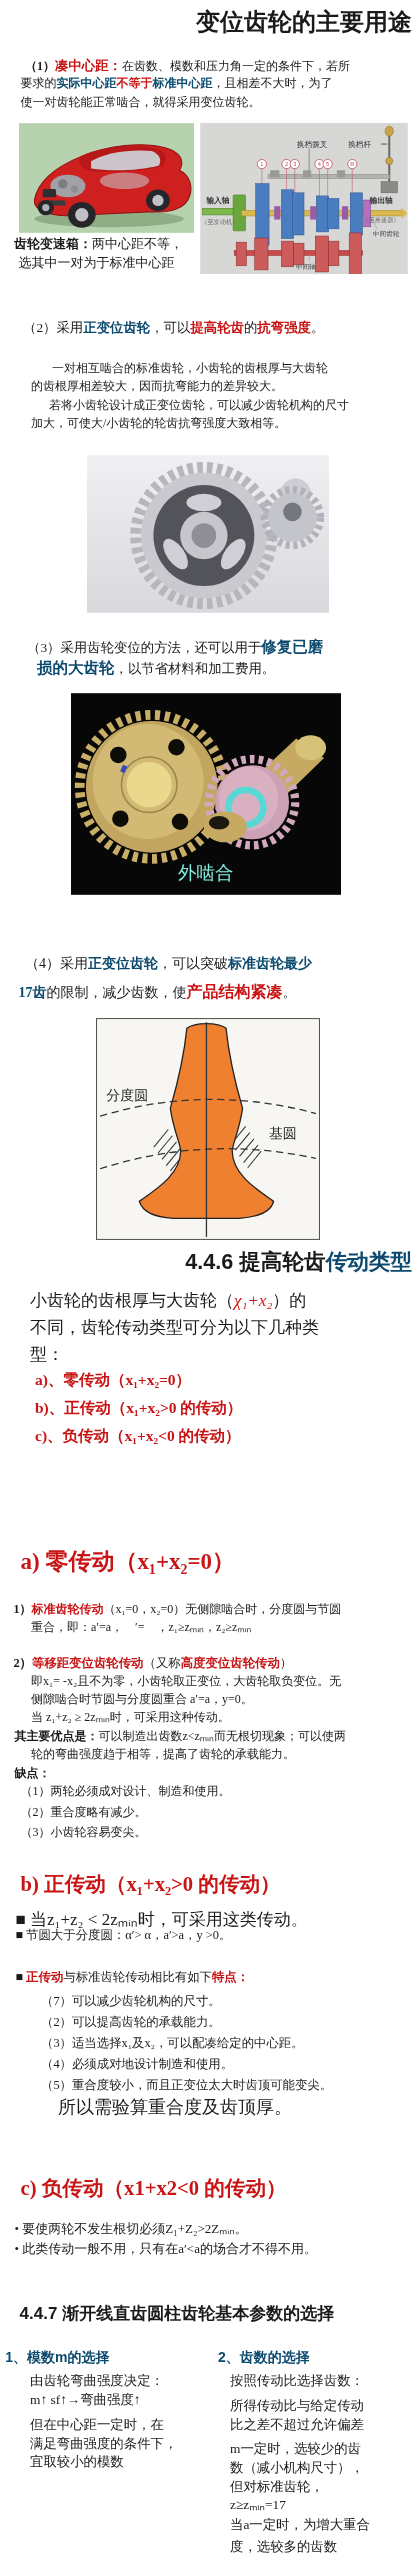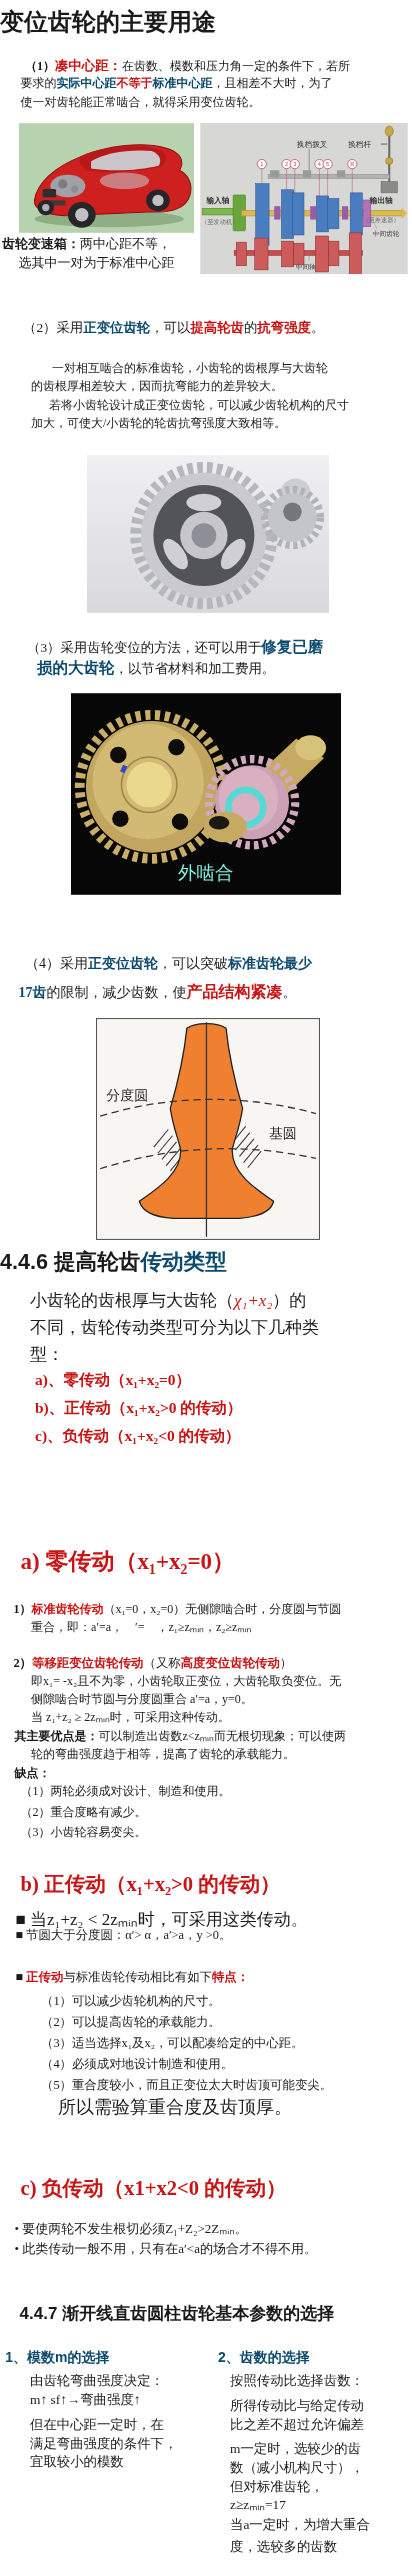--- a/index.html
+++ b/index.html
@@ -3,21 +3,21 @@
 <meta charset="utf-8">
 <style>
   html,body{margin:0;padding:0}
   body{width:412px;height:2911px;position:relative;background:#ffffff;
        font-family:"Liberation Serif",serif;color:#1a1a1a;overflow:hidden}
   .abs{position:absolute;white-space:nowrap;line-height:1.18}
   .rd{color:#c81414}
   .bl{color:#0c4a6e}
   .b{font-weight:bold}
   .hs{font-family:"Liberation Sans",sans-serif;font-weight:bold}
-  .ctr{left:0;width:412px;text-align:left}
+  .ctr{left:0;width:412px;text-align:right}
   svg{display:block}
 </style>
 </head>
 <body>
 
 <div class="abs ctr hs" style="top:8.2px;font-size:24px">变位齿轮的主要用途</div>
 
 <div class="abs" style="left:25px;top:58px;font-size:12px"><span class="b">（1）</span><span class="rd b" style="font-size:13.4px">凑中心距：</span><span>在齿数、模数和压力角一定的条件下，若所</span></div>
 <div class="abs" style="left:20.6px;top:76px;font-size:12px"><span>要求的</span><span class="bl b">实际中心距</span><span class="rd b">不等于</span><span class="bl b">标准中心距</span><span>，且相差不大时，为了</span></div>
 <div class="abs" style="left:20.6px;top:95px;font-size:12px">使一对齿轮能正常啮合，就得采用变位齿轮。</div>
@@ -107,21 +107,21 @@
   <text x="12" y="156" font-size="15" font-weight="bold" fill="#333">输入轴</text>
   <text x="2" y="196" font-size="12" fill="#666">（至发动机）</text>
   <text x="330" y="156" font-size="15" font-weight="bold" fill="#333">输出轴</text>
   <text x="316" y="192" font-size="12" fill="#666">（至差速器）</text>
   <line x1="344" y1="206" x2="332" y2="182" stroke="#888"></line>
   <text x="336" y="220" font-size="13" fill="#444">中间齿轮</text>
   <line x1="212" y1="268" x2="212" y2="253" stroke="#888"></line>
   <text x="186" y="284" font-size="13" fill="#444">中间轴</text>
 </svg>
 
-<div class="abs" style="left:2px;top:236px;font-size:13px"><span class="b hs">齿轮变速箱：</span><span>两中心距不等，</span></div>
+<div class="abs" style="left:14px;top:236px;font-size:13px"><span class="b hs">齿轮变速箱：</span><span>两中心距不等，</span></div>
 <div class="abs" style="left:18.5px;top:255px;font-size:13px">选其中一对为于标准中心距</div>
 
 <div class="abs" style="left:23px;top:320px;font-size:13.4px"><span>（2）采用</span><span class="bl b">正变位齿轮</span><span>，可以</span><span class="rd b">提高轮齿</span><span>的</span><span class="rd b">抗弯强度</span><span>。</span></div>
 
 <div class="abs" style="left:52px;top:361px;font-size:12px">一对相互啮合的标准齿轮，小齿轮的齿根厚与大齿轮</div>
 <div class="abs" style="left:31px;top:379px;font-size:12px">的齿根厚相差较大，因而抗弯能力的差异较大。</div>
 <div class="abs" style="left:49px;top:398px;font-size:12px">若将小齿轮设计成正变位齿轮，可以减少齿轮机构的尺寸</div>
 <div class="abs" style="left:31px;top:416px;font-size:12px">加大，可使大/小齿轮的轮齿抗弯强度大致相等。</div>
 
 <svg class="abs" style="left:87px;top:455px" width="242" height="158" viewBox="0 0 470 306">
@@ -228,21 +228,21 @@
 <div class="abs" style="left:31px;top:1747px;font-size:12px">轮的弯曲强度趋于相等，提高了齿轮的承载能力。</div>
 <div class="abs b" style="left:14.4px;top:1766px;font-size:12px">缺点：</div>
 <div class="abs" style="left:20.6px;top:1784px;font-size:12px">（1）两轮必须成对设计、制造和使用。</div>
 <div class="abs" style="left:20.6px;top:1805px;font-size:12px">（2）重合度略有减少。</div>
 <div class="abs" style="left:20.6px;top:1825px;font-size:12px">（3）小齿轮容易变尖。</div>
 
 <div class="abs rd b" style="left:20.6px;top:1872px;font-size:20.6px">b) 正传动（x₁+x₂&gt;0 的传动）</div>
 <div class="abs" style="left:15.5px;top:1928px;font-size:12.4px">■ 节圆大于分度圆：α′&gt; α，a′&gt;a，y &gt;0。</div>
 <div class="abs" style="left:15.5px;top:1910px;font-size:17px">■ 当z₁+z₂ &lt; 2zₘᵢₙ时，可采用这类传动。</div>
 <div class="abs" style="left:15.5px;top:1970px;font-size:12.4px"><span>■ </span><span class="rd b">正传动</span><span>与标准齿轮传动相比有如下</span><span class="rd b">特点：</span></div>
-<div class="abs" style="left:41px;top:1994px;font-size:12.4px">（1）可以减少齿轮机构的尺寸。</div>
+<div class="abs" style="left:41px;top:1994px;font-size:12.4px">（7）可以减少齿轮机构的尺寸。</div>
 <div class="abs" style="left:41px;top:2015px;font-size:12.4px">（2）可以提高齿轮的承载能力。</div>
 <div class="abs" style="left:41px;top:2036px;font-size:12.4px">（3）适当选择x₁及x₂，可以配凑给定的中心距。</div>
 <div class="abs" style="left:41px;top:2057px;font-size:12.4px">（4）必须成对地设计制造和使用。</div>
 <div class="abs" style="left:41px;top:2078px;font-size:12.4px">（5）重合度较小，而且正变位太大时齿顶可能变尖。</div>
 <div class="abs" style="left:58px;top:2097px;font-size:18px">所以需验算重合度及齿顶厚。</div>
 
 <div class="abs rd b" style="left:20.6px;top:2176px;font-size:20.6px">c) 负传动（x1+x2&lt;0 的传动）</div>
 <div class="abs" style="left:14.4px;top:2221px;font-size:13px">• 要使两轮不发生根切必须Z₁+Z₂&gt;2Zₘᵢₙ。</div>
 <div class="abs" style="left:14.4px;top:2241px;font-size:13px">• 此类传动一般不用，只有在a′&lt;a的场合才不得不用。</div>
 

